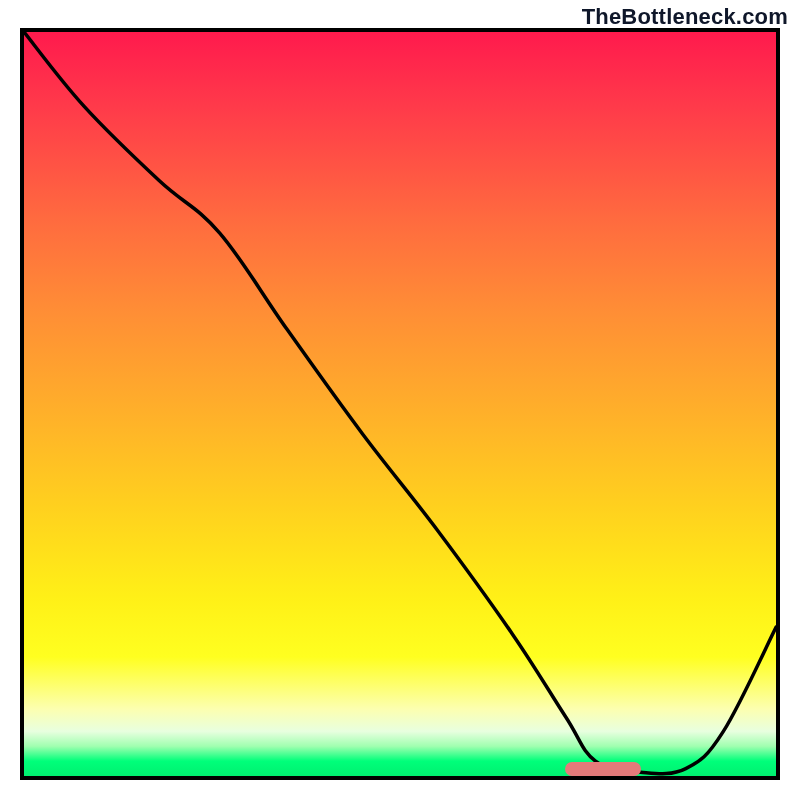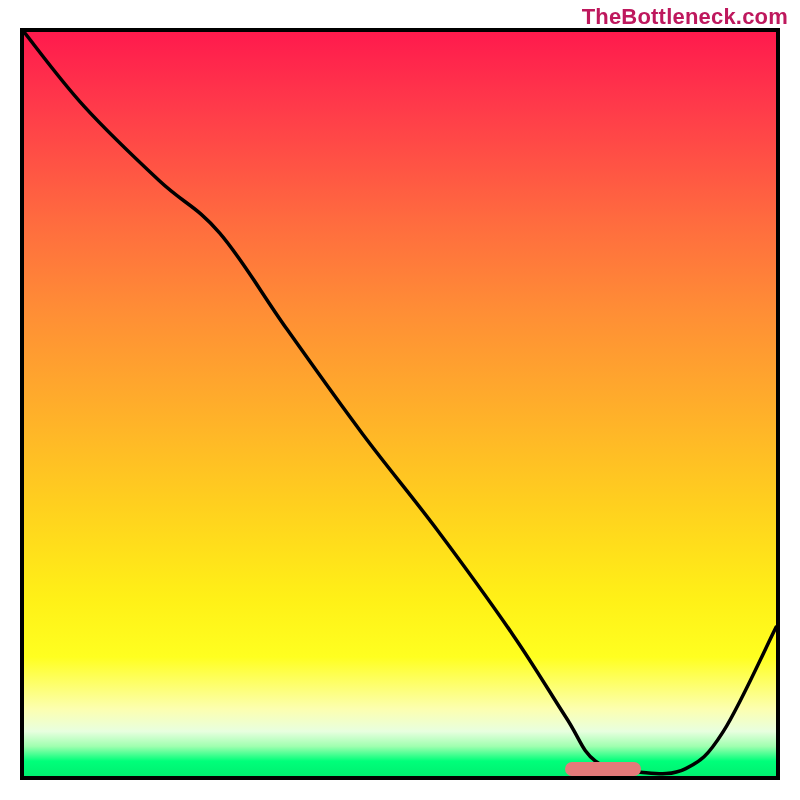--- a/index.html
+++ b/index.html
@@ -15,21 +15,21 @@
     position: relative;
     width: 800px;
     height: 800px;
   }
   .watermark {
     position: absolute;
     top: 4px;
     right: 12px;
     font-size: 22px;
     font-weight: 600;
-    color: #be185d;
+    color: #0f172a;
     letter-spacing: 0.2px;
     z-index: 20;
   }
   .plot-border {
     position: absolute;
     left: 20px;
     top: 28px;
     width: 760px;
     height: 752px;
     border: 4px solid #000000;

